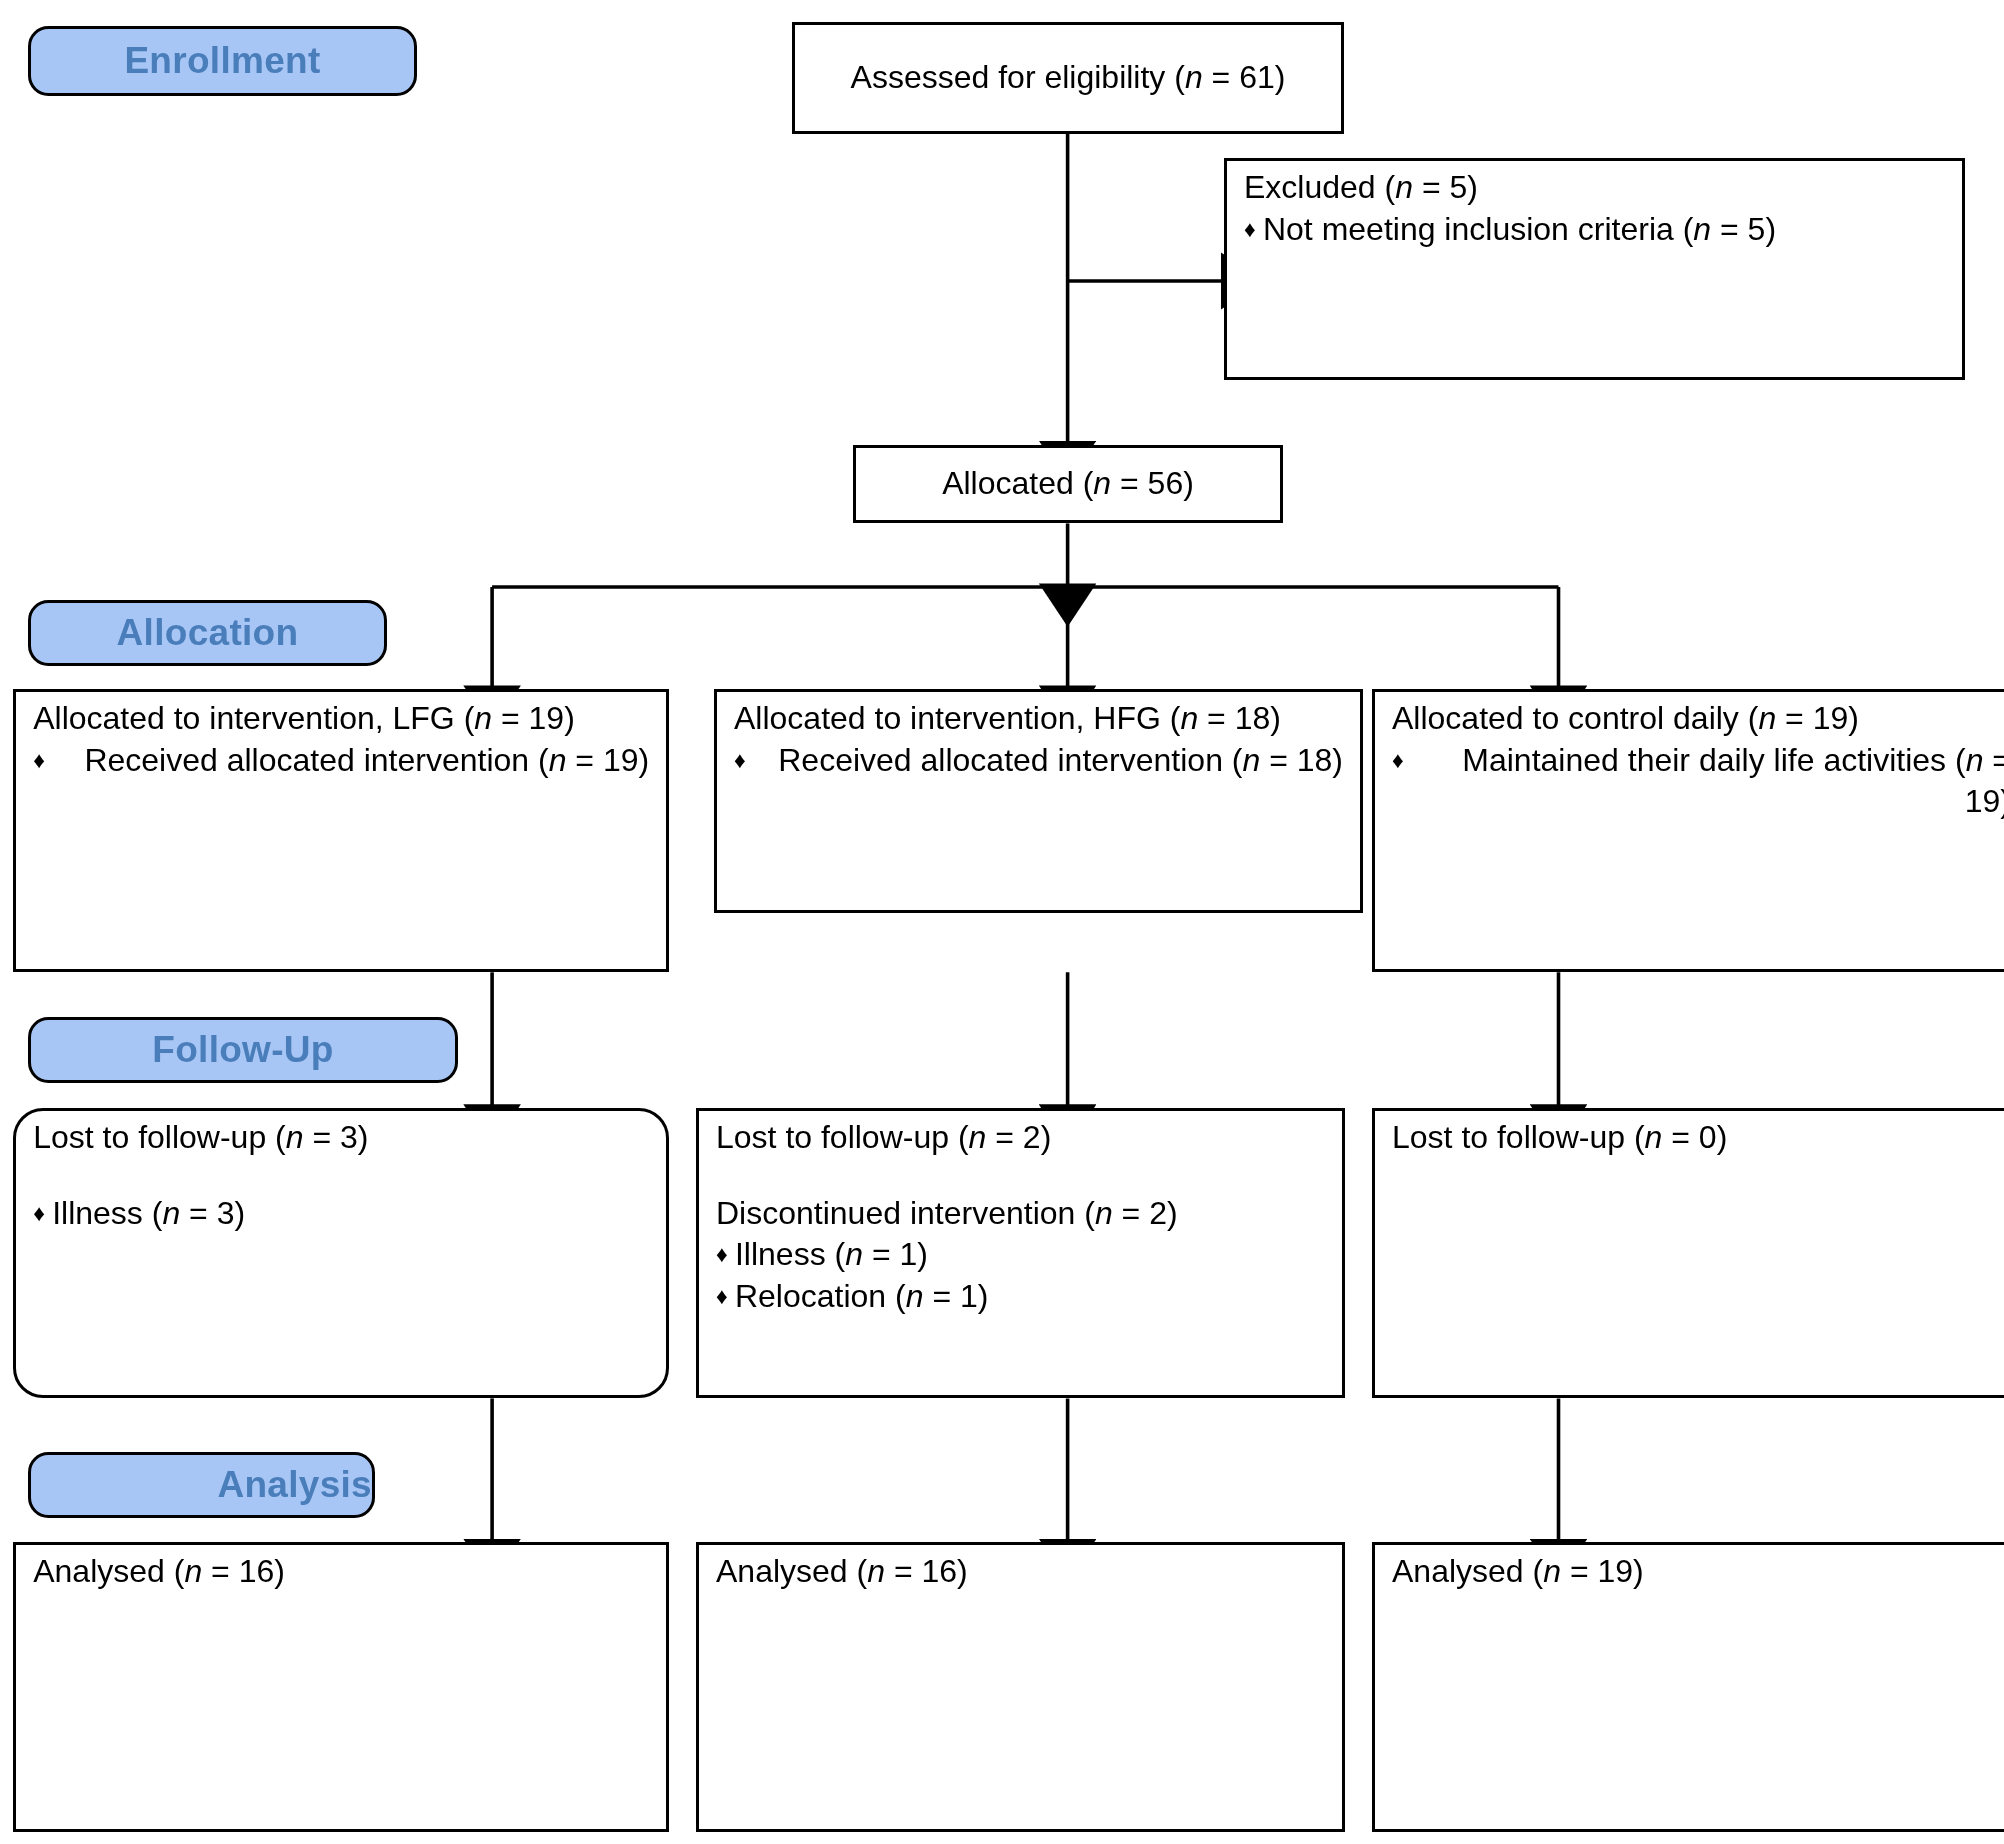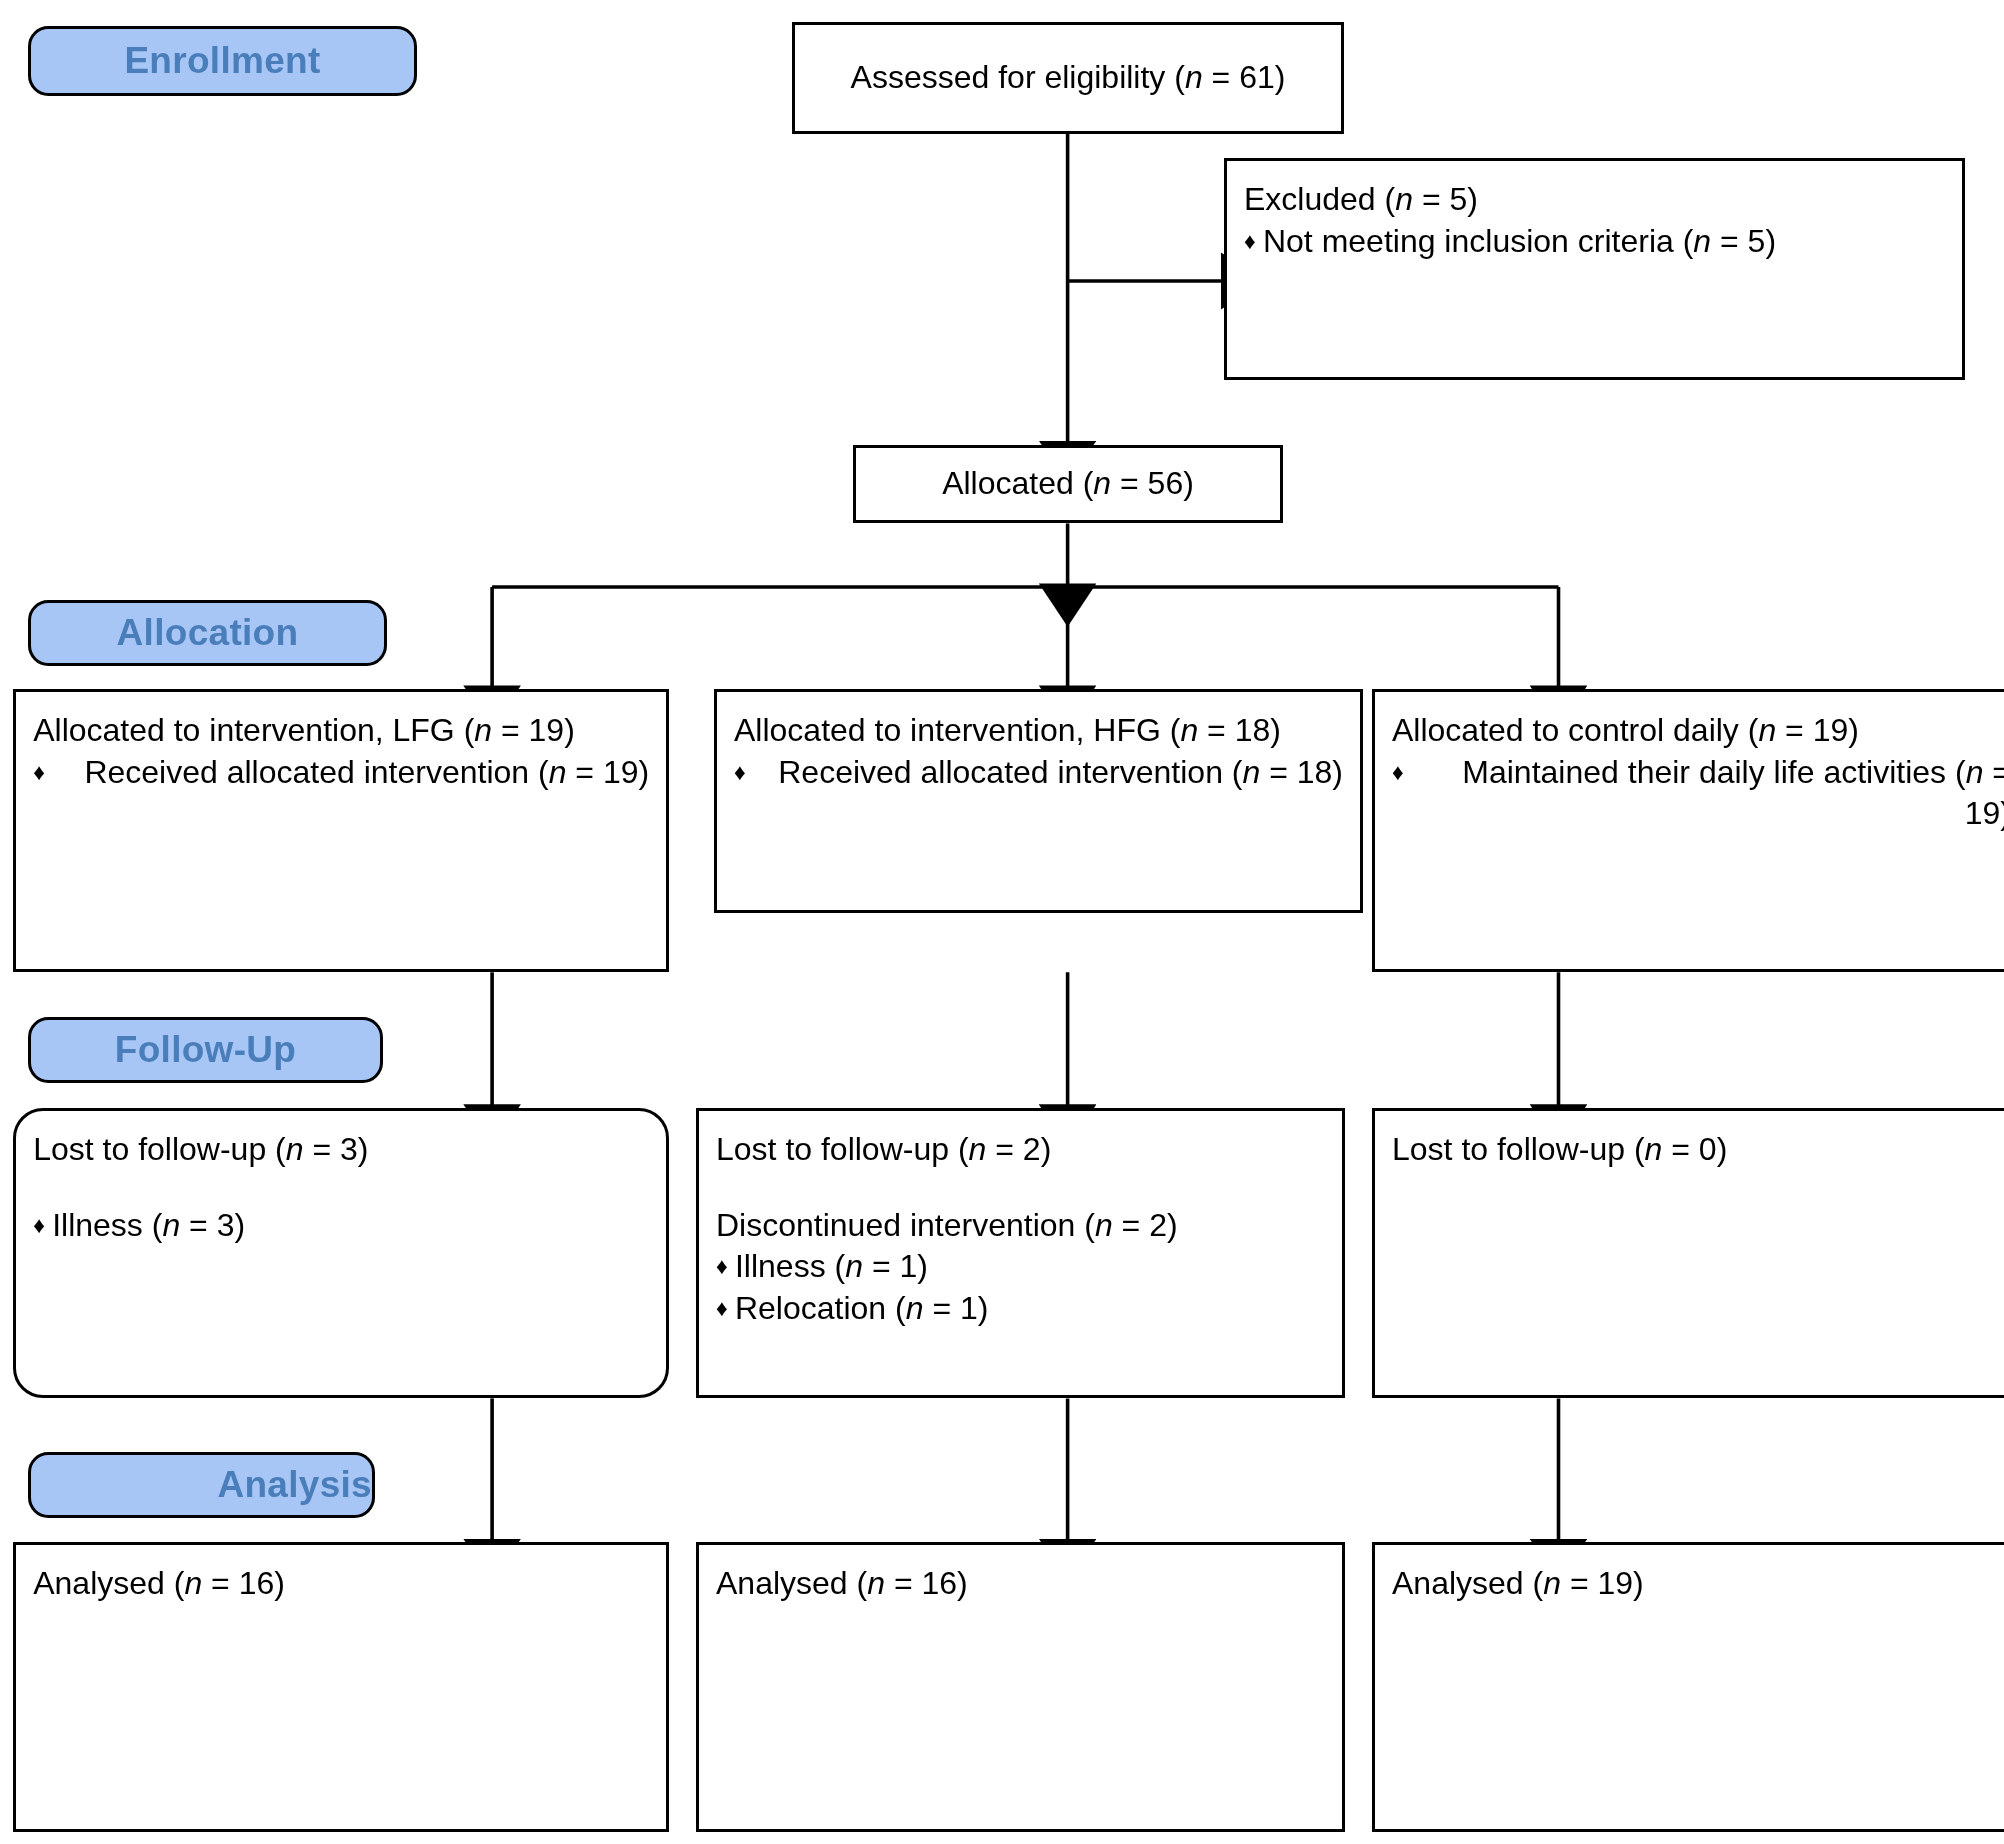--- a/index.html
+++ b/index.html
@@ -31,21 +31,21 @@
     justify-content: center;
     box-sizing: border-box;
     letter-spacing: 0.3px;
   }
   
   .box {
     position: absolute;
     background: #ffffff;
     border: 3px solid #000000;
     box-sizing: border-box;
-    padding: 18px 17px;
+    padding: 6px 17px;
     font-size: 32px;
     line-height: 1.30;
     color: #000000;
   }
   .box.centered {
     display: flex;
     align-items: center;
     justify-content: center;
     padding: 6px 12px;
   }
@@ -127,21 +127,21 @@
   </svg>
 
   <div class="stage-badge" style="left:28px; top:600px; width:359px; height:66px;">
     <span>Allocation</span>
   </div>
 
   <div class="stage-badge" style="left:28px; top:26.4px; width:389px; height:70px;">
     <span>Enrollment</span>
   </div>
 
-  <div class="stage-badge" style="left:28px; top:1017px; width:355px; height:66px;">
+  <div class="stage-badge" style="left:28px; top:1017px; width:430px; height:66px;">
     <span>Follow-Up</span>
   </div>
 
   <div class="stage-badge" style="left:28px; top:1452px; width:347px; height:66px;justify-content:flex-end;">
     <span>Analysis</span>
   </div>
 
   <div class="box centered" style="left:792px; top:21.6px; width:552px; height:112px;">
     <p class="line">
       <span>Assessed for eligibility (</span><em class="n">n</em><span> = 61)</span>

